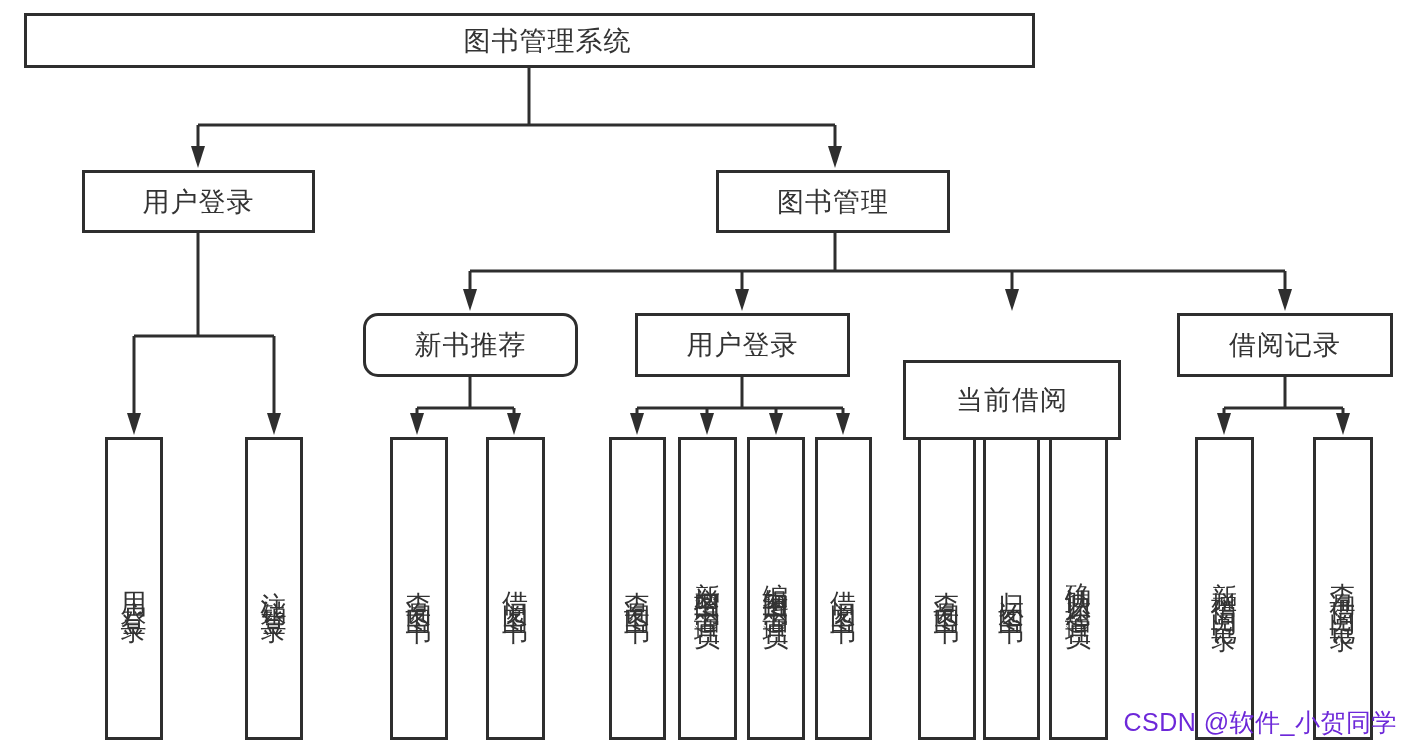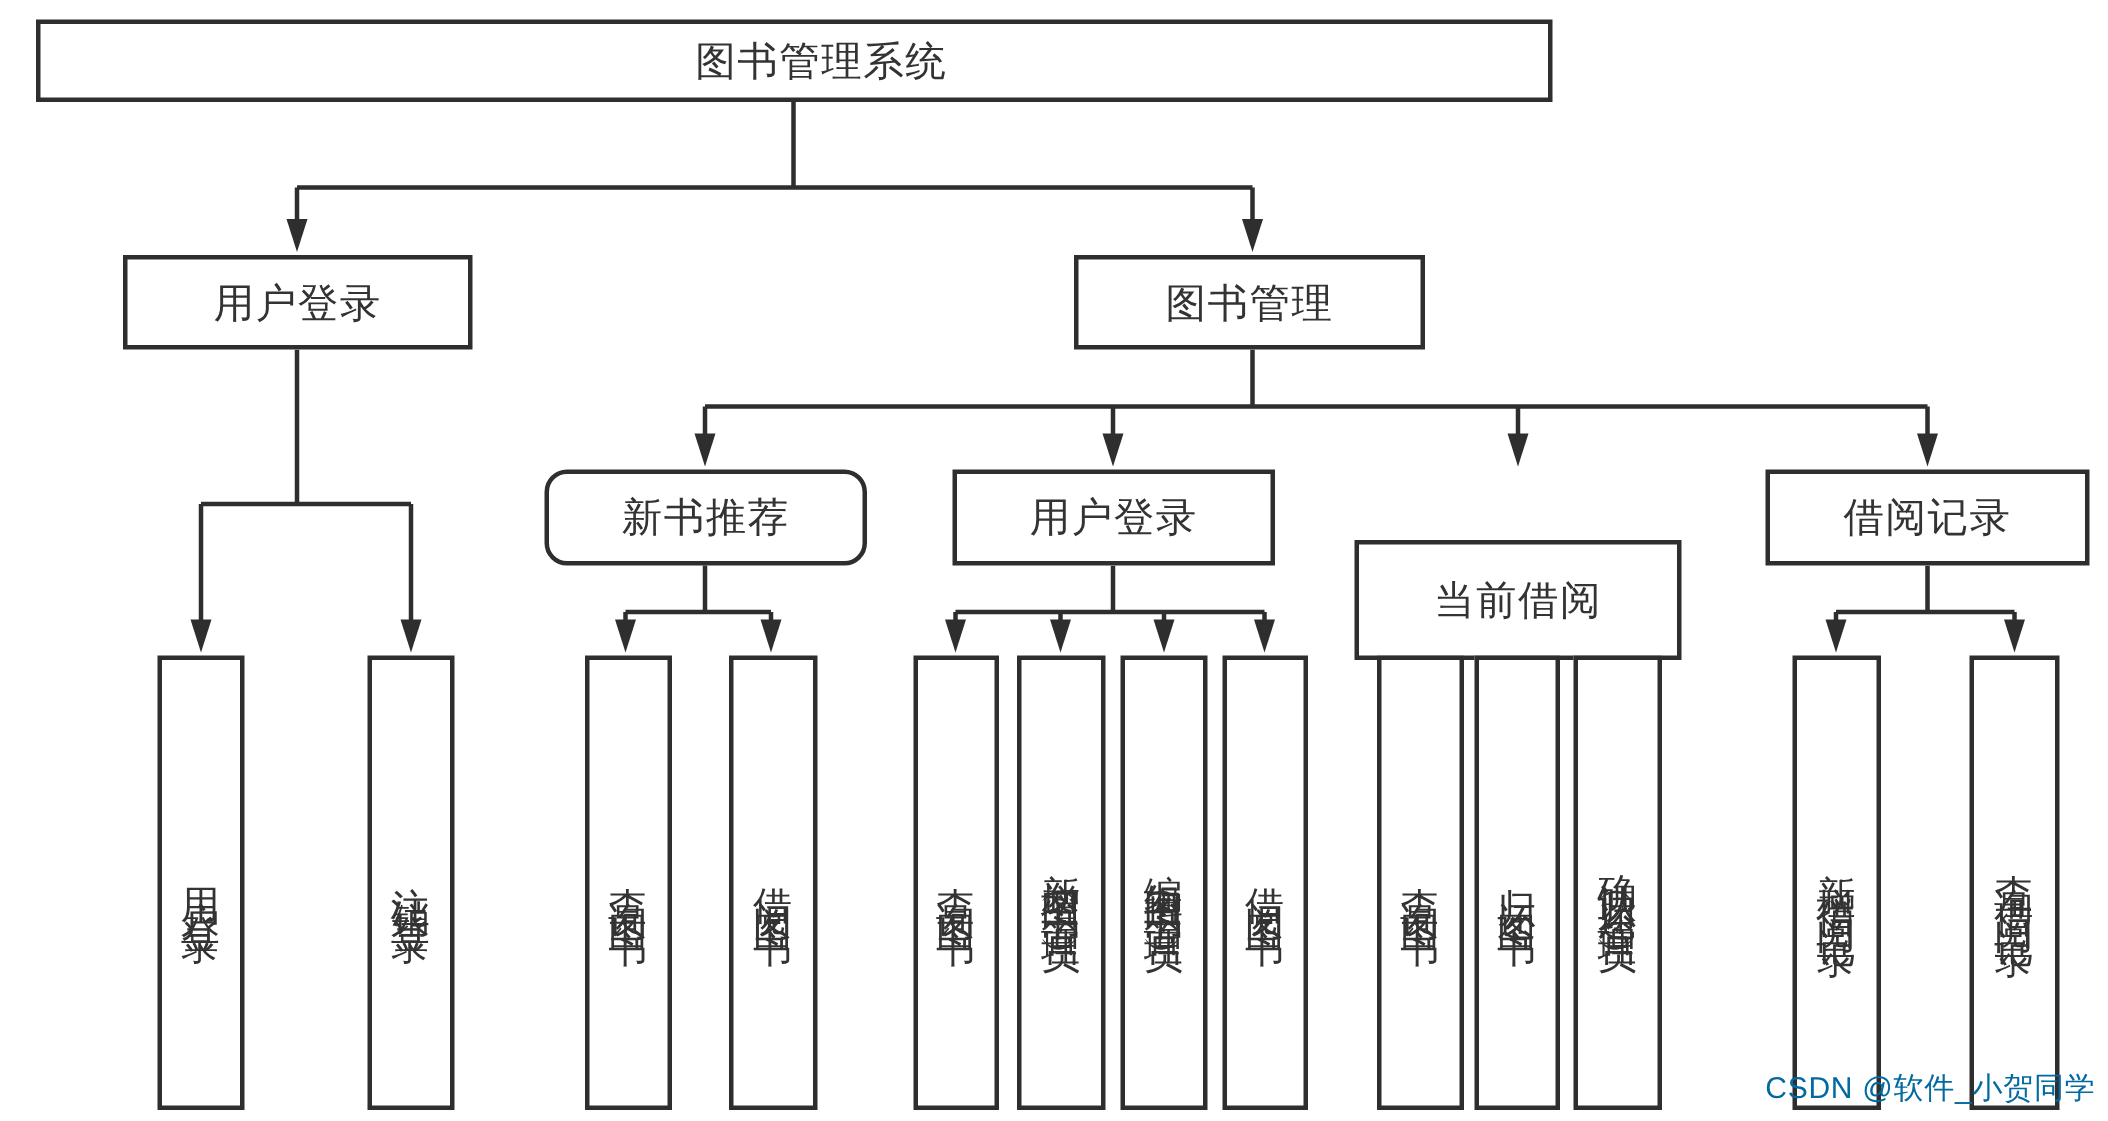--- a/index.html
+++ b/index.html
@@ -58,22 +58,22 @@
   .l-cb-query    { left: 918px;  width: 58px; }
   .l-cb-return   { left: 983px;  width: 57px; }
   .l-cb-confirm  { left: 1049px; width: 59px; }
   .l-br-add      { left: 1195px; width: 59px; }
   .l-br-query    { left: 1313px; width: 60px; }
 
   .watermark {
     position: absolute;
     right: 8px;
     bottom: 8px;
-    font-size: 20px;
-    color: #0369a1;
+    font-size: 25px;
+    color: #6d28d9;
     letter-spacing: 0.5px;
     white-space: nowrap;
   }
 </style>
 </head>
 <body>
 
 <div class="canvas">
 
   <svg class="wires" viewBox="0 0 1405 747" xmlns="http://www.w3.org/2000/svg">

